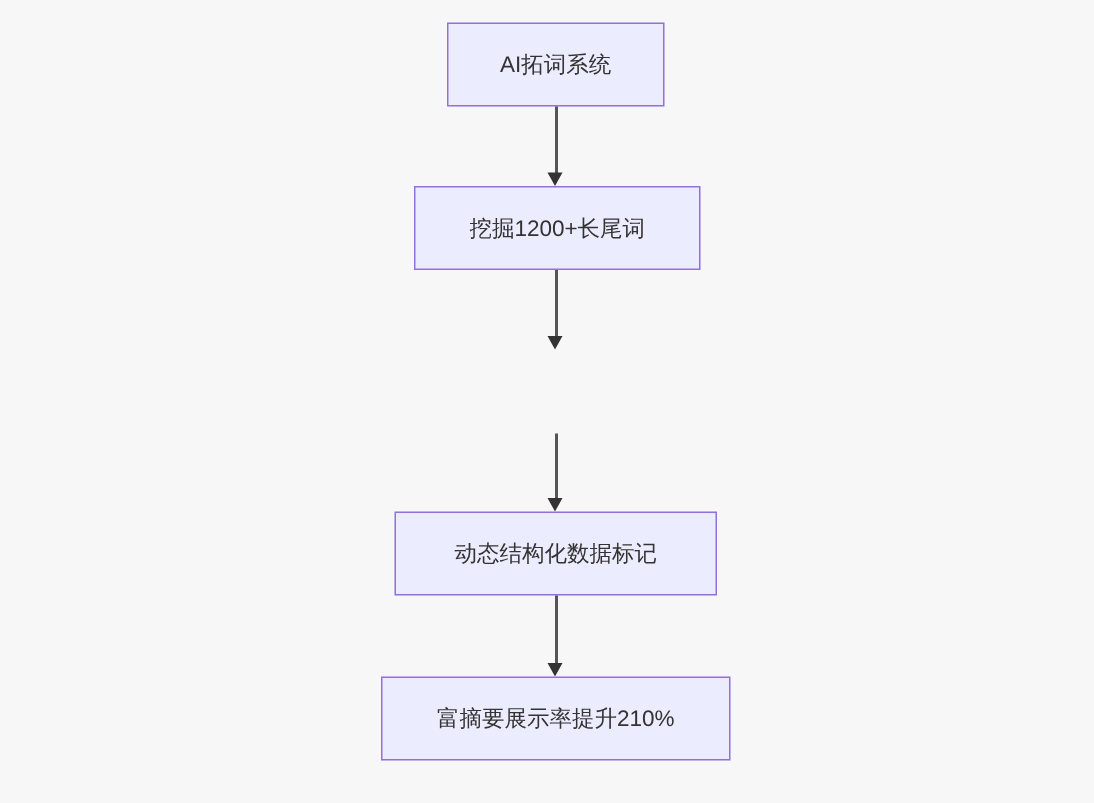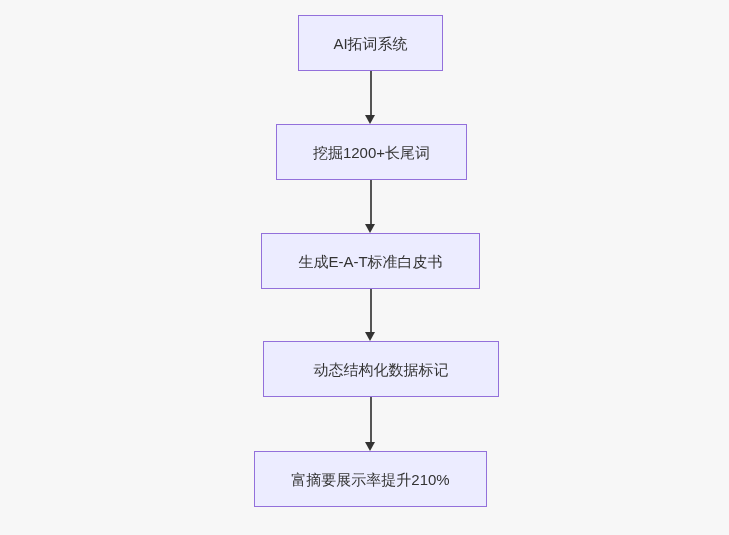--- a/index.html
+++ b/index.html
@@ -26,21 +26,21 @@
     line-height: 1;
     display: flex;
     align-items: center;
     justify-content: center;
     text-align: center;
     white-space: nowrap;
   }
   .n1 { left: 298px; top: 15px;  width: 145px; height: 56px; }
   .n2 { left: 276px; top: 124px; width: 191px; height: 56px; text-align: right; }
   .n3 { left: 261px; top: 233px; width: 219px; height: 56px; }
-  .n4 { left: 263px; top: 341px; width: 236px; height: 56px; }
+  .n4 { left: 263px; top: 341px; width: 215px; height: 56px; }
   .n5 { left: 254px; top: 451px; width: 233px; height: 56px; }
 
   .flow-arrow {
     position: absolute;
     left: 365px;
     width: 11px;
   }
   .a1 { top: 71px;  height: 53px; }
   .a2 { top: 180px; height: 53px; }
   .a3 { top: 289px; height: 52px; }
@@ -81,23 +81,20 @@
 
   <div class="flow-node n2">
     <span>挖掘1200+长尾词</span>
   </div>
 
   <div class="flow-arrow a2">
     <div class="arrow-line"></div>
     <div class="arrow-head"></div>
   </div>
 
-  <div class="flow-node n3">
-    <span>生成E-A-T标准白皮书</span>
-  </div>
 
   <div class="flow-arrow a3">
     <div class="arrow-line"></div>
     <div class="arrow-head"></div>
   </div>
 
   <div class="flow-node n4">
     <span>动态结构化数据标记</span>
   </div>
 

